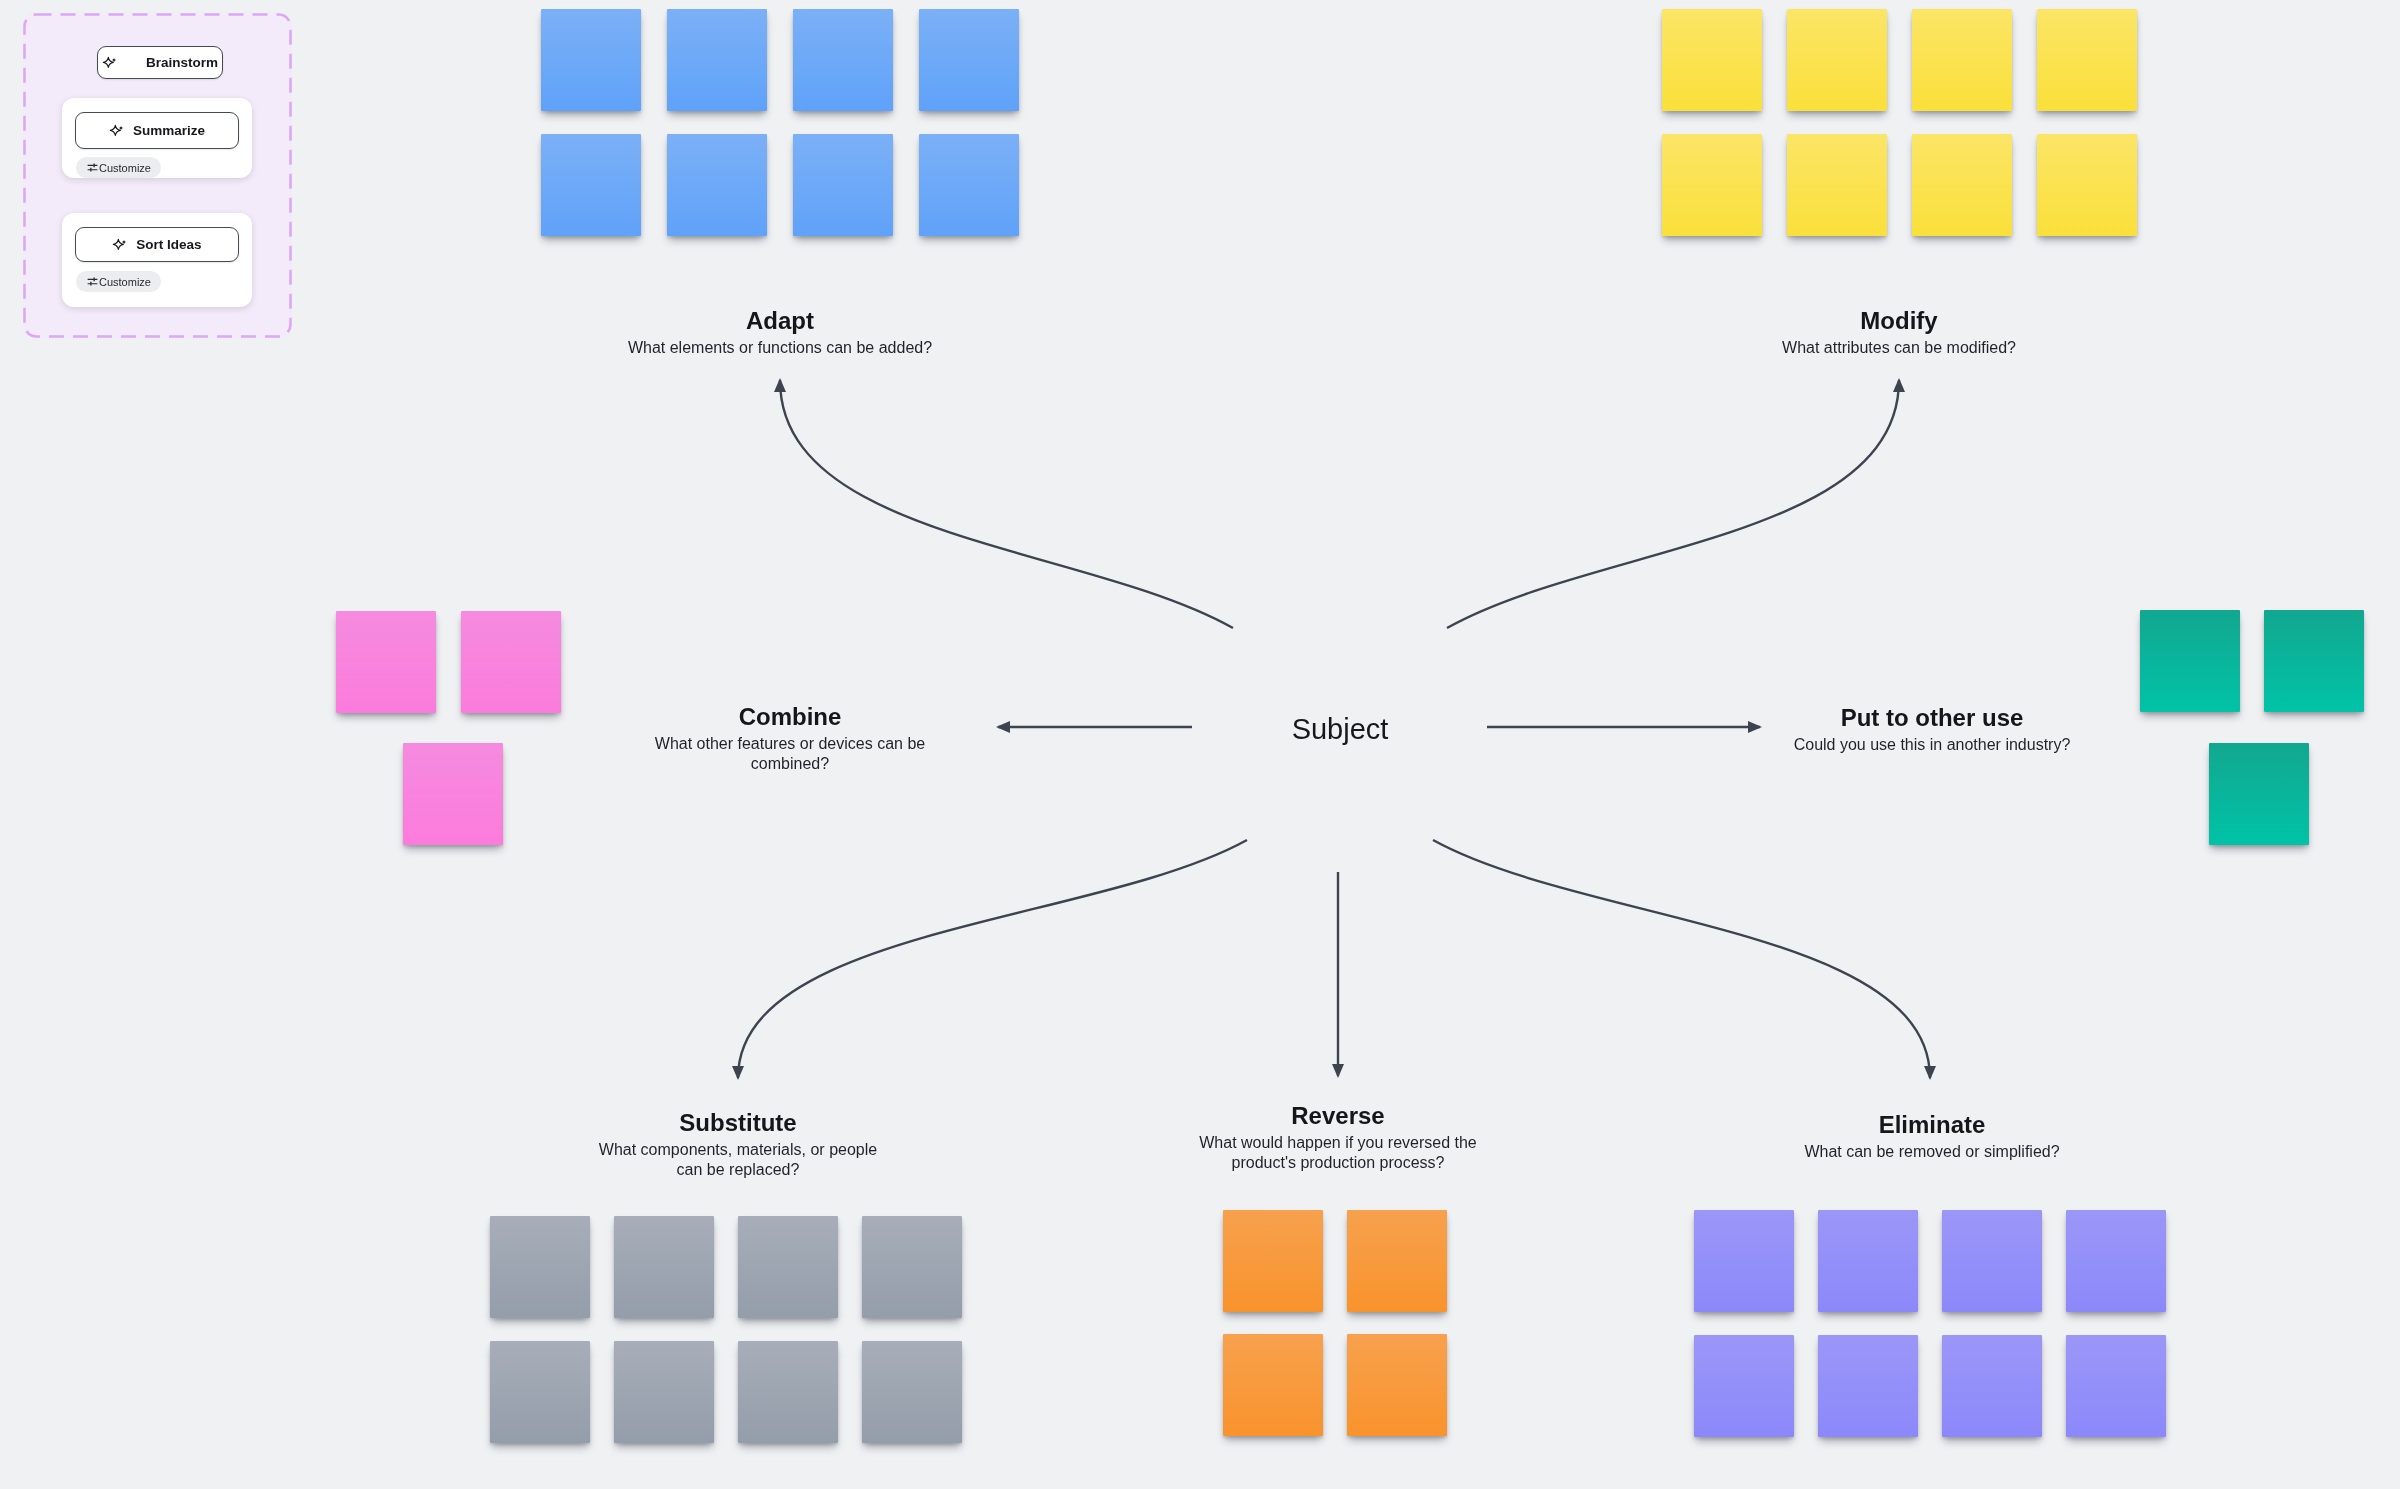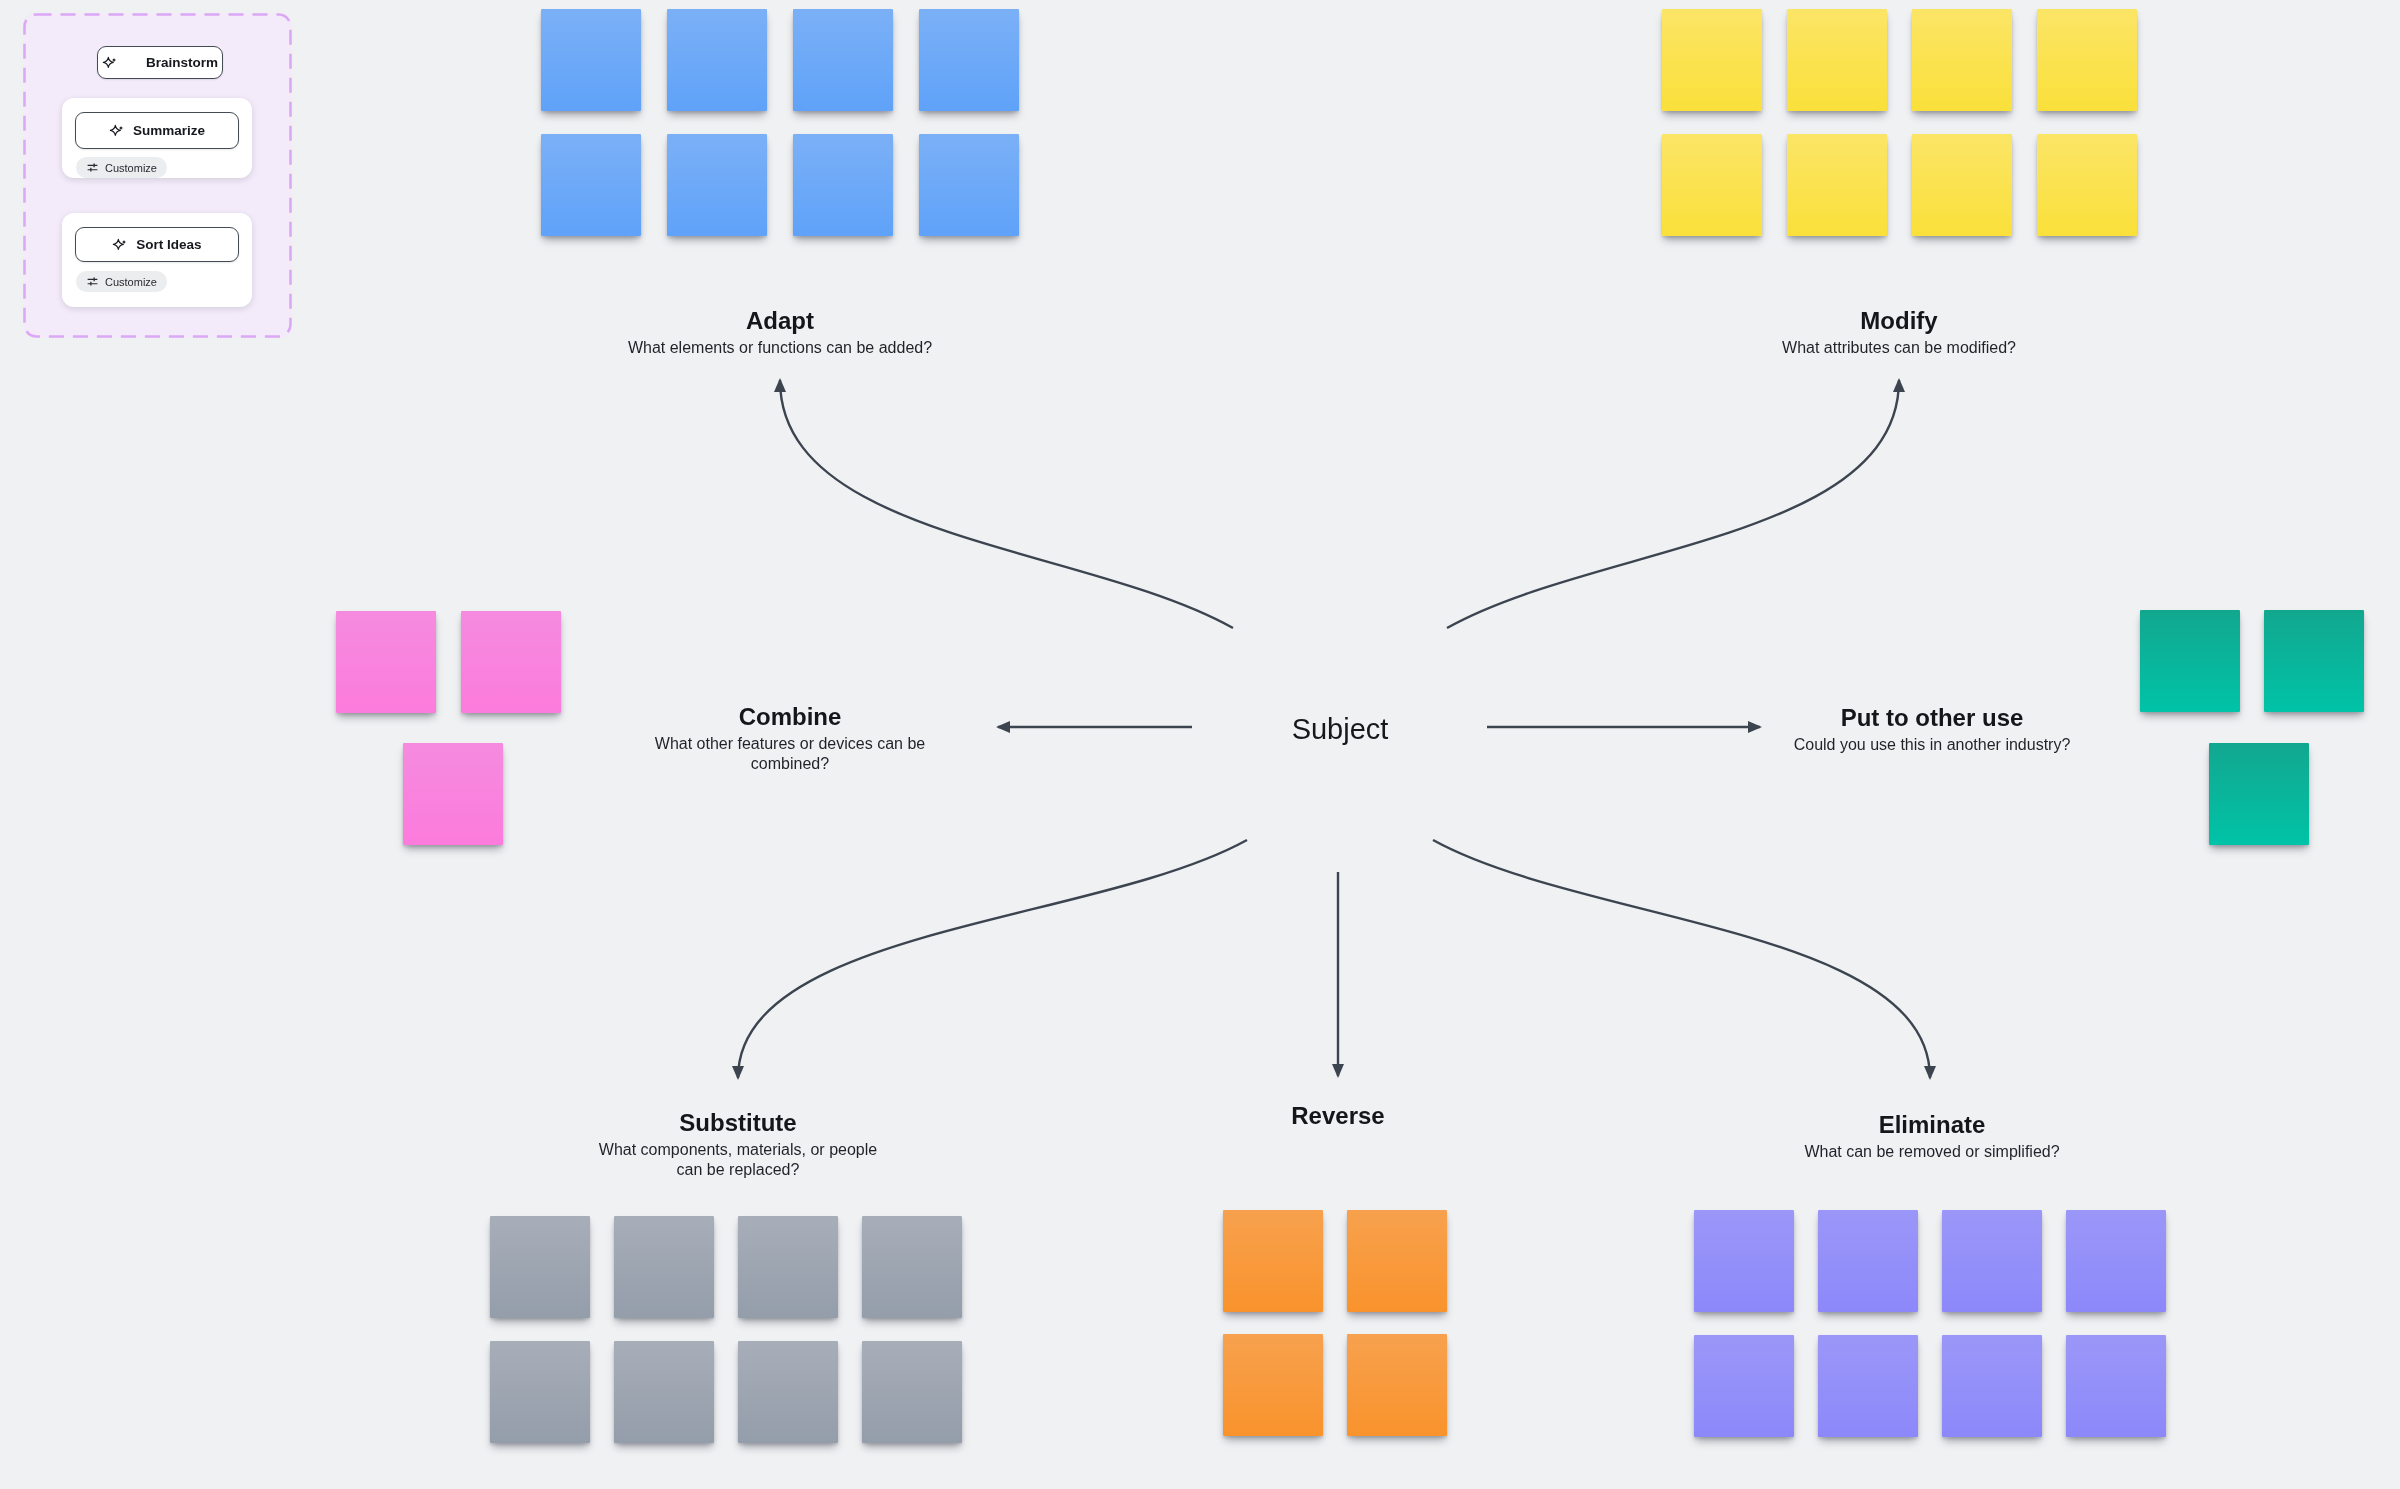--- a/index.html
+++ b/index.html
@@ -23,21 +23,21 @@
   
   .ai-panel{position:absolute;left:23px;top:13px;width:269px;height:325px;
     background:rgba(243,233,250,.85);border-radius:12px;}
   .ai-panel svg.dash{position:absolute;left:0;top:0;width:269px;height:325px;}
   .pill-btn{position:absolute;display:flex;align-items:center;justify-content:center;gap:8px;
     background:#FFFFFF;border:1.4px solid #454B55;border-radius:9px;cursor:pointer;
     font-size:13.5px;font-weight:700;color:#16181D;box-shadow:0 1px 2px rgba(30,34,40,.10);}
   .panel-card{position:absolute;left:39px;width:190px;background:#FFFFFF;border-radius:12px;
     box-shadow:0 2px 6px rgba(30,34,40,.14);}
   .card-btn{position:absolute;left:13px;top:14px;width:164px;height:37px;}
-  .chip{position:absolute;left:14px;display:flex;align-items:center;gap:6px;height:21px;
+  .chip{position:absolute;left:14px;display:flex;align-items:center;height:21px;
     background:#EBEDEF;border-radius:11px;padding:0 10px;font-size:11px;color:#272B31;cursor:pointer;}
   .icon{display:inline-flex;flex:0 0 auto;}
 </style>
 </head>
 <body>
 
 <div class="canvas" style="background: rgb(240, 241, 243);">
 
   <svg class="connectors">
     <defs>
@@ -118,20 +118,22 @@
     <div class="title">Put to other use</div>
     <div class="subtitle">Could you use this in another industry?</div>
   </div>
   <div class="section-label" style="left:738px;top:1108px;">
     <div class="title">Substitute</div>
     <div class="subtitle">What components, materials, or people
 can be replaced?</div>
   </div>
   <div class="section-label" style="left:1338px;top:1101px;">
     <div class="title">Reverse</div>
+    <div class="subtitle">What would happen if you reversed the
+product's production process?</div>
   </div>
   <div class="section-label" style="left:1932px;top:1110px;">
     <div class="title">Eliminate</div>
     <div class="subtitle">What can be removed or simplified?</div>
   </div>
 
   <div class="ai-panel">
     <svg class="dash">
       <rect id="dash-rect" x="1.5" y="1.5" width="266" height="322" rx="12" fill="none" stroke="#DCA8F5" stroke-width="2.6" stroke-dasharray="15 9"></rect>
     </svg>

